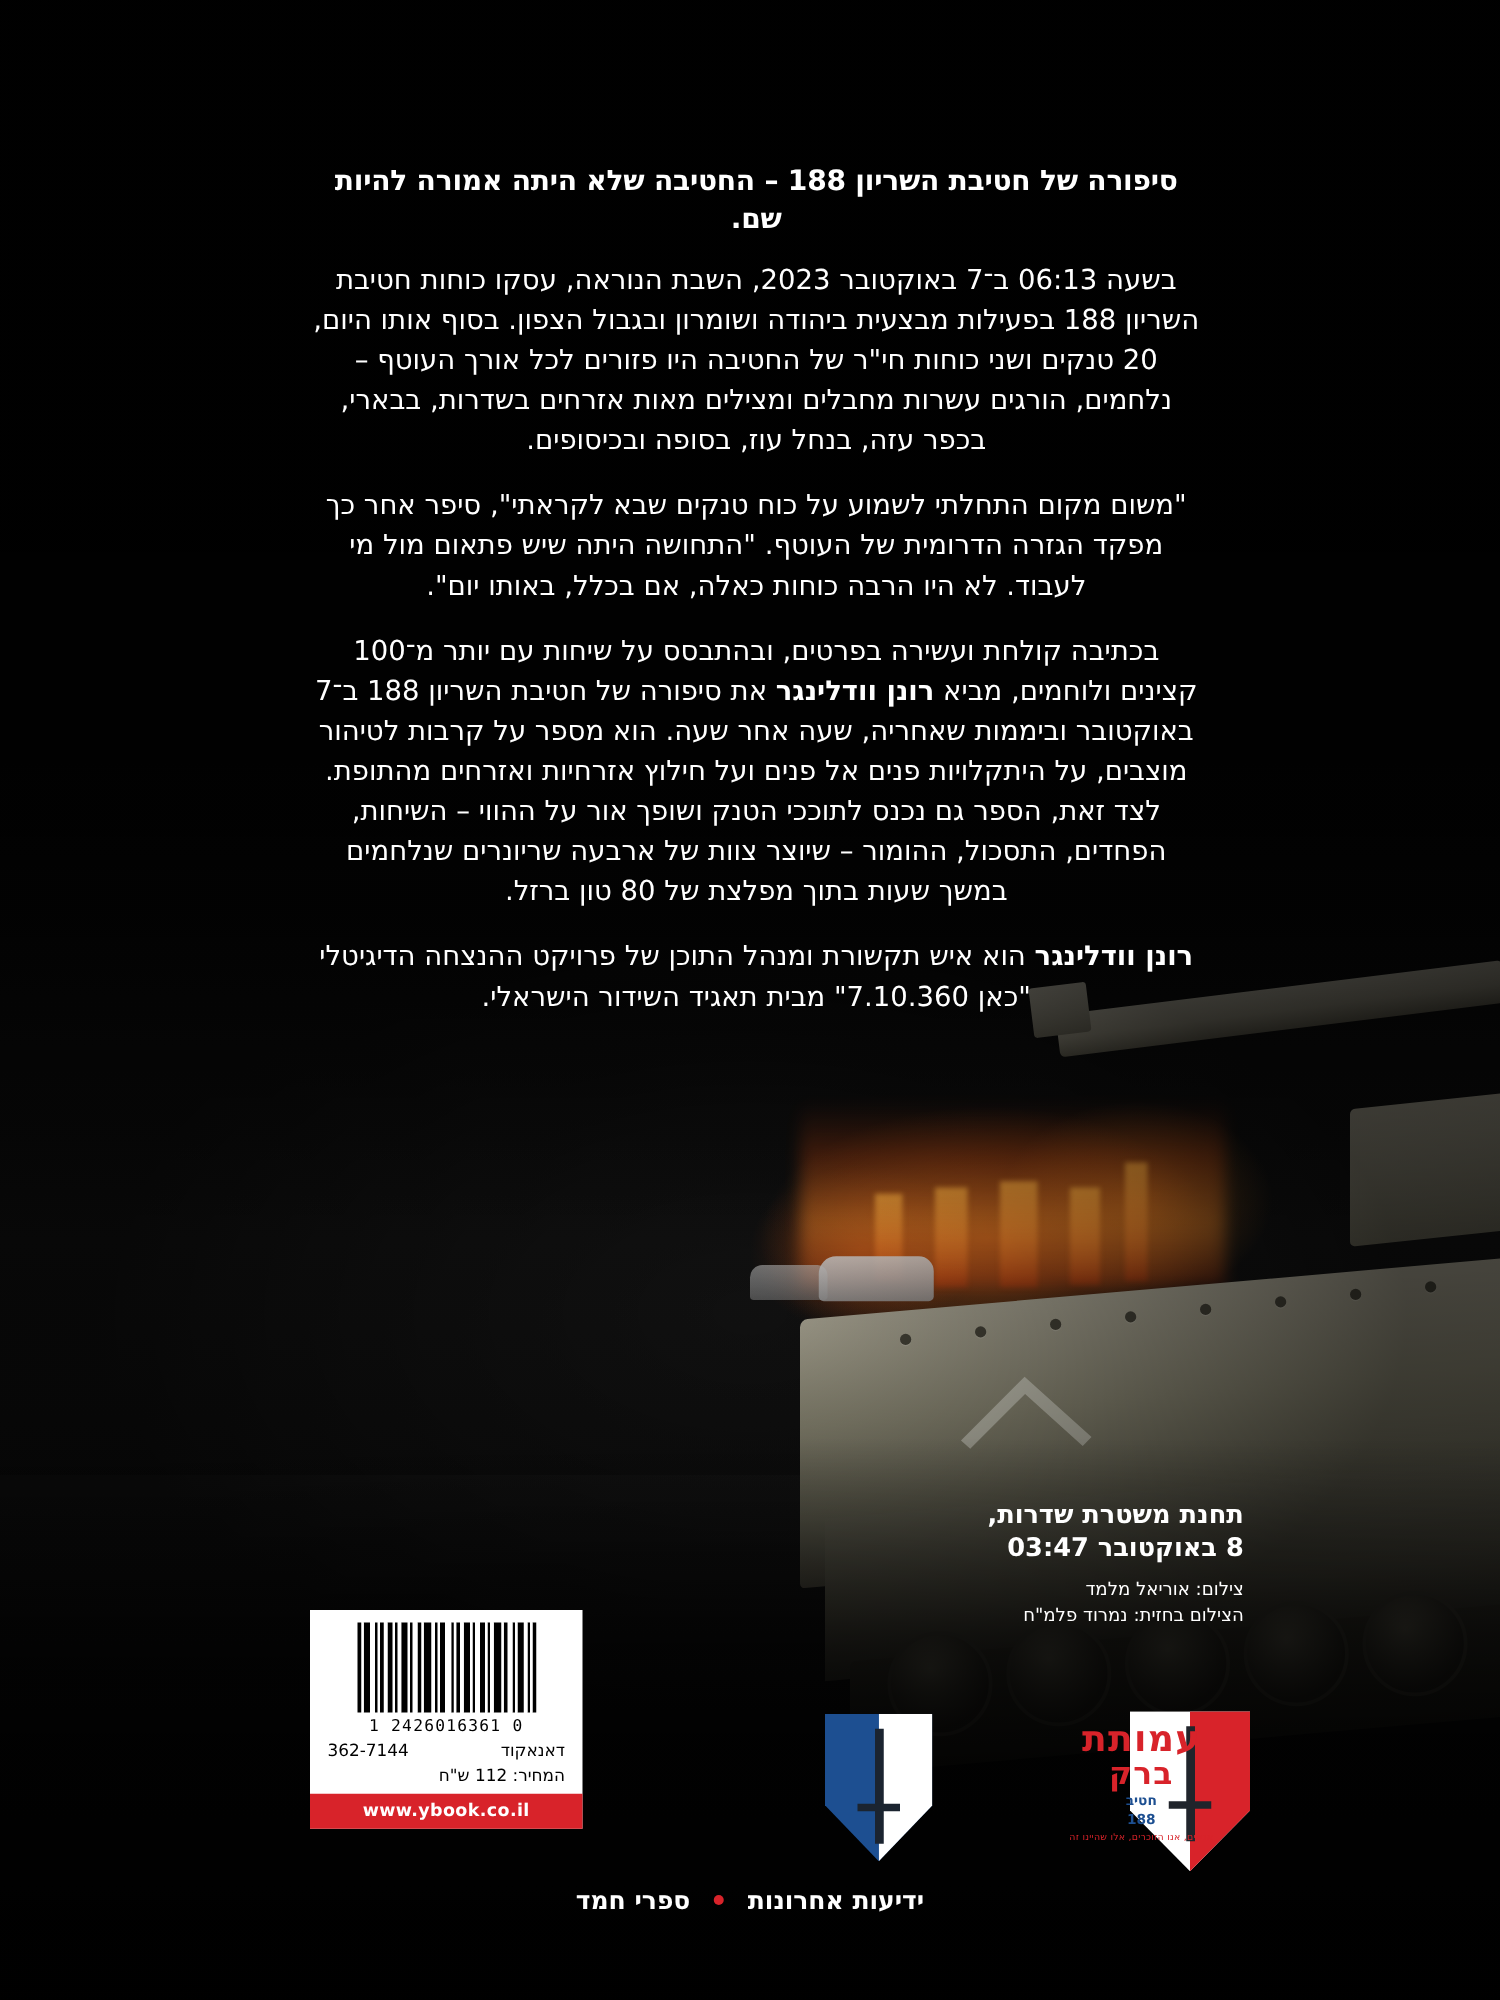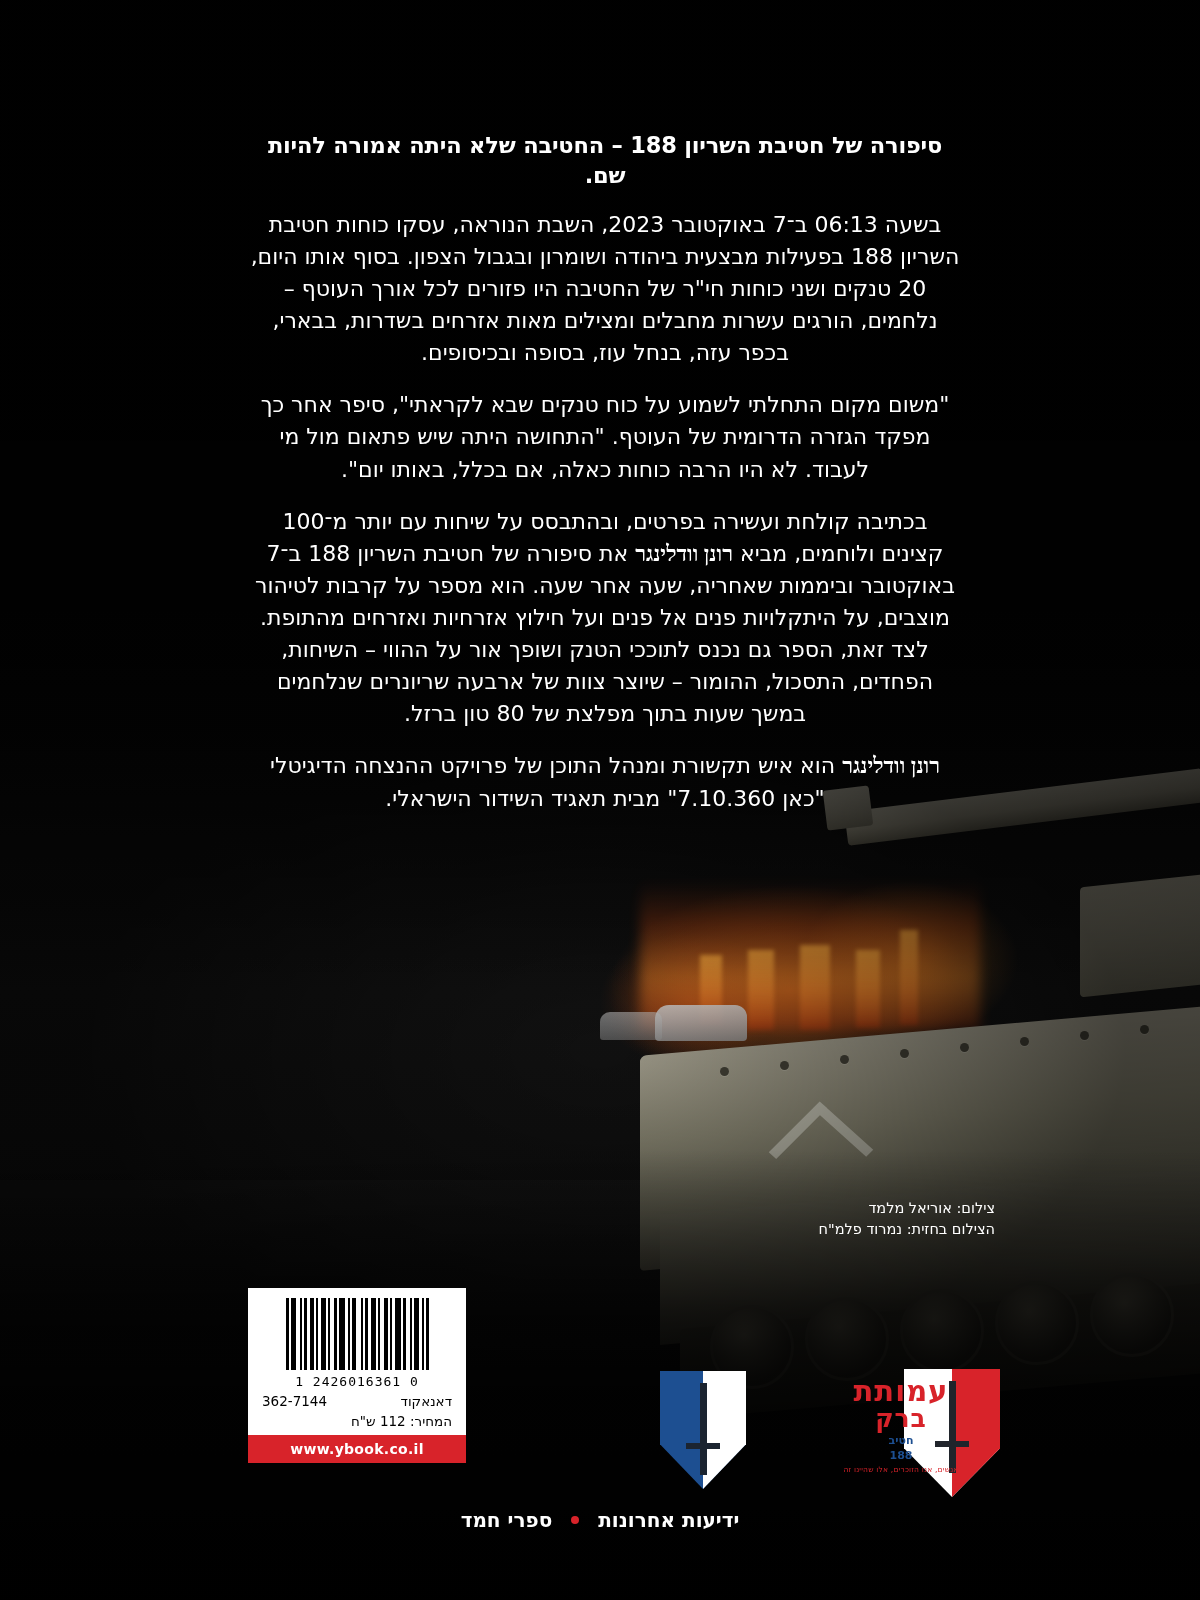--- a/index.html
+++ b/index.html
@@ -167,21 +167,21 @@
     margin: 0 0 18px 0;
     font-weight: bold;
     letter-spacing: -0.2px;
   }
   .blurb p {
     font-size: 22px;
     line-height: 1.46;
     margin: 0 0 20px 0;
     font-weight: 400;
   }
-  .blurb b { font-weight: bold; font-family: Liberation Serif, serif; }
+  .blurb b { font-weight: bold; }
 
   
   .caption {
     position: absolute;
     right: 205px;
     top: 1198px;
     width: 270px;
     color: #ffffff;
     text-align: right;
   }
@@ -399,33 +399,37 @@
 
   <div class="blurb">
     <h1>סיפורה של חטיבת השריון 188 – החטיבה שלא היתה אמורה להיות שם.</h1>
     <p>בשעה 06:13 ב־7 באוקטובר 2023, השבת הנוראה, עסקו כוחות חטיבת השריון 188 בפעילות מבצעית ביהודה ושומרון ובגבול הצפון. בסוף אותו היום, 20 טנקים ושני כוחות חי"ר של החטיבה היו פזורים לכל אורך העוטף – נלחמים, הורגים עשרות מחבלים ומצילים מאות אזרחים בשדרות, בבארי, בכפר עזה, בנחל עוז, בסופה ובכיסופים.</p>
     <p>"משום מקום התחלתי לשמוע על כוח טנקים שבא לקראתי", סיפר אחר כך מפקד הגזרה הדרומית של העוטף. "התחושה היתה שיש פתאום מול מי לעבוד. לא היו הרבה כוחות כאלה, אם בכלל, באותו יום".</p>
     <p>בכתיבה קולחת ועשירה בפרטים, ובהתבסס על שיחות עם יותר מ־100 קצינים ולוחמים, מביא <b>רונן וודלינגר</b> את סיפורה של חטיבת השריון 188 ב־7 באוקטובר וביממות שאחריה, שעה אחר שעה. הוא מספר על קרבות לטיהור מוצבים, על היתקלויות פנים אל פנים ועל חילוץ אזרחיות ואזרחים מהתופת. לצד זאת, הספר גם נכנס לתוככי הטנק ושופך אור על ההווי – השיחות, הפחדים, התסכול, ההומור – שיוצר צוות של ארבעה שריונרים שנלחמים במשך שעות בתוך מפלצת של 80 טון ברזל.</p>
     <p><b>רונן וודלינגר</b> הוא איש תקשורת ומנהל התוכן של פרויקט ההנצחה הדיגיטלי "כאן 7.10.360" מבית תאגיד השידור הישראלי.</p>
   </div>
 
   <div class="caption">
+    <div class="cap-title">
+      <div>תחנת משטרת שדרות,</div>
+      <div>8 באוקטובר 03:47</div>
+    </div>
     <div class="cap-credit">צילום: אוריאל מלמד</div>
     <div class="cap-credit">הצילום בחזית: נמרוד פלמ"ח</div>
   </div>
 
   <div class="logos">
 
     <div class="shield" style="right:0; top:14px;">
       <div class="body"></div>
       <div class="half-red"></div>
       <div class="sword"></div>
       <div class="hilt"></div>
     </div>
-    <div class="brand-logo" style="right:34px; top:22px; width:130px;">
+    <div class="brand-logo" style="right:22px; top:22px; width:130px;">
       <div class="l1">עמותת</div>
       <div class="l2">ברק</div>
       <div class="sub">חטיב</div>
       <div class="sub">188</div>
       <div class="tiny">אנשים, אנו הזוכרים, אלו שהיינו זה</div>
     </div>
 
     <div class="shield" style="left:0; top:16px; width:86px; height:118px;">
       <div class="body" style="background:#1d4f91;"></div>
       <div class="half-blue" style="background:#ffffff;"></div>

